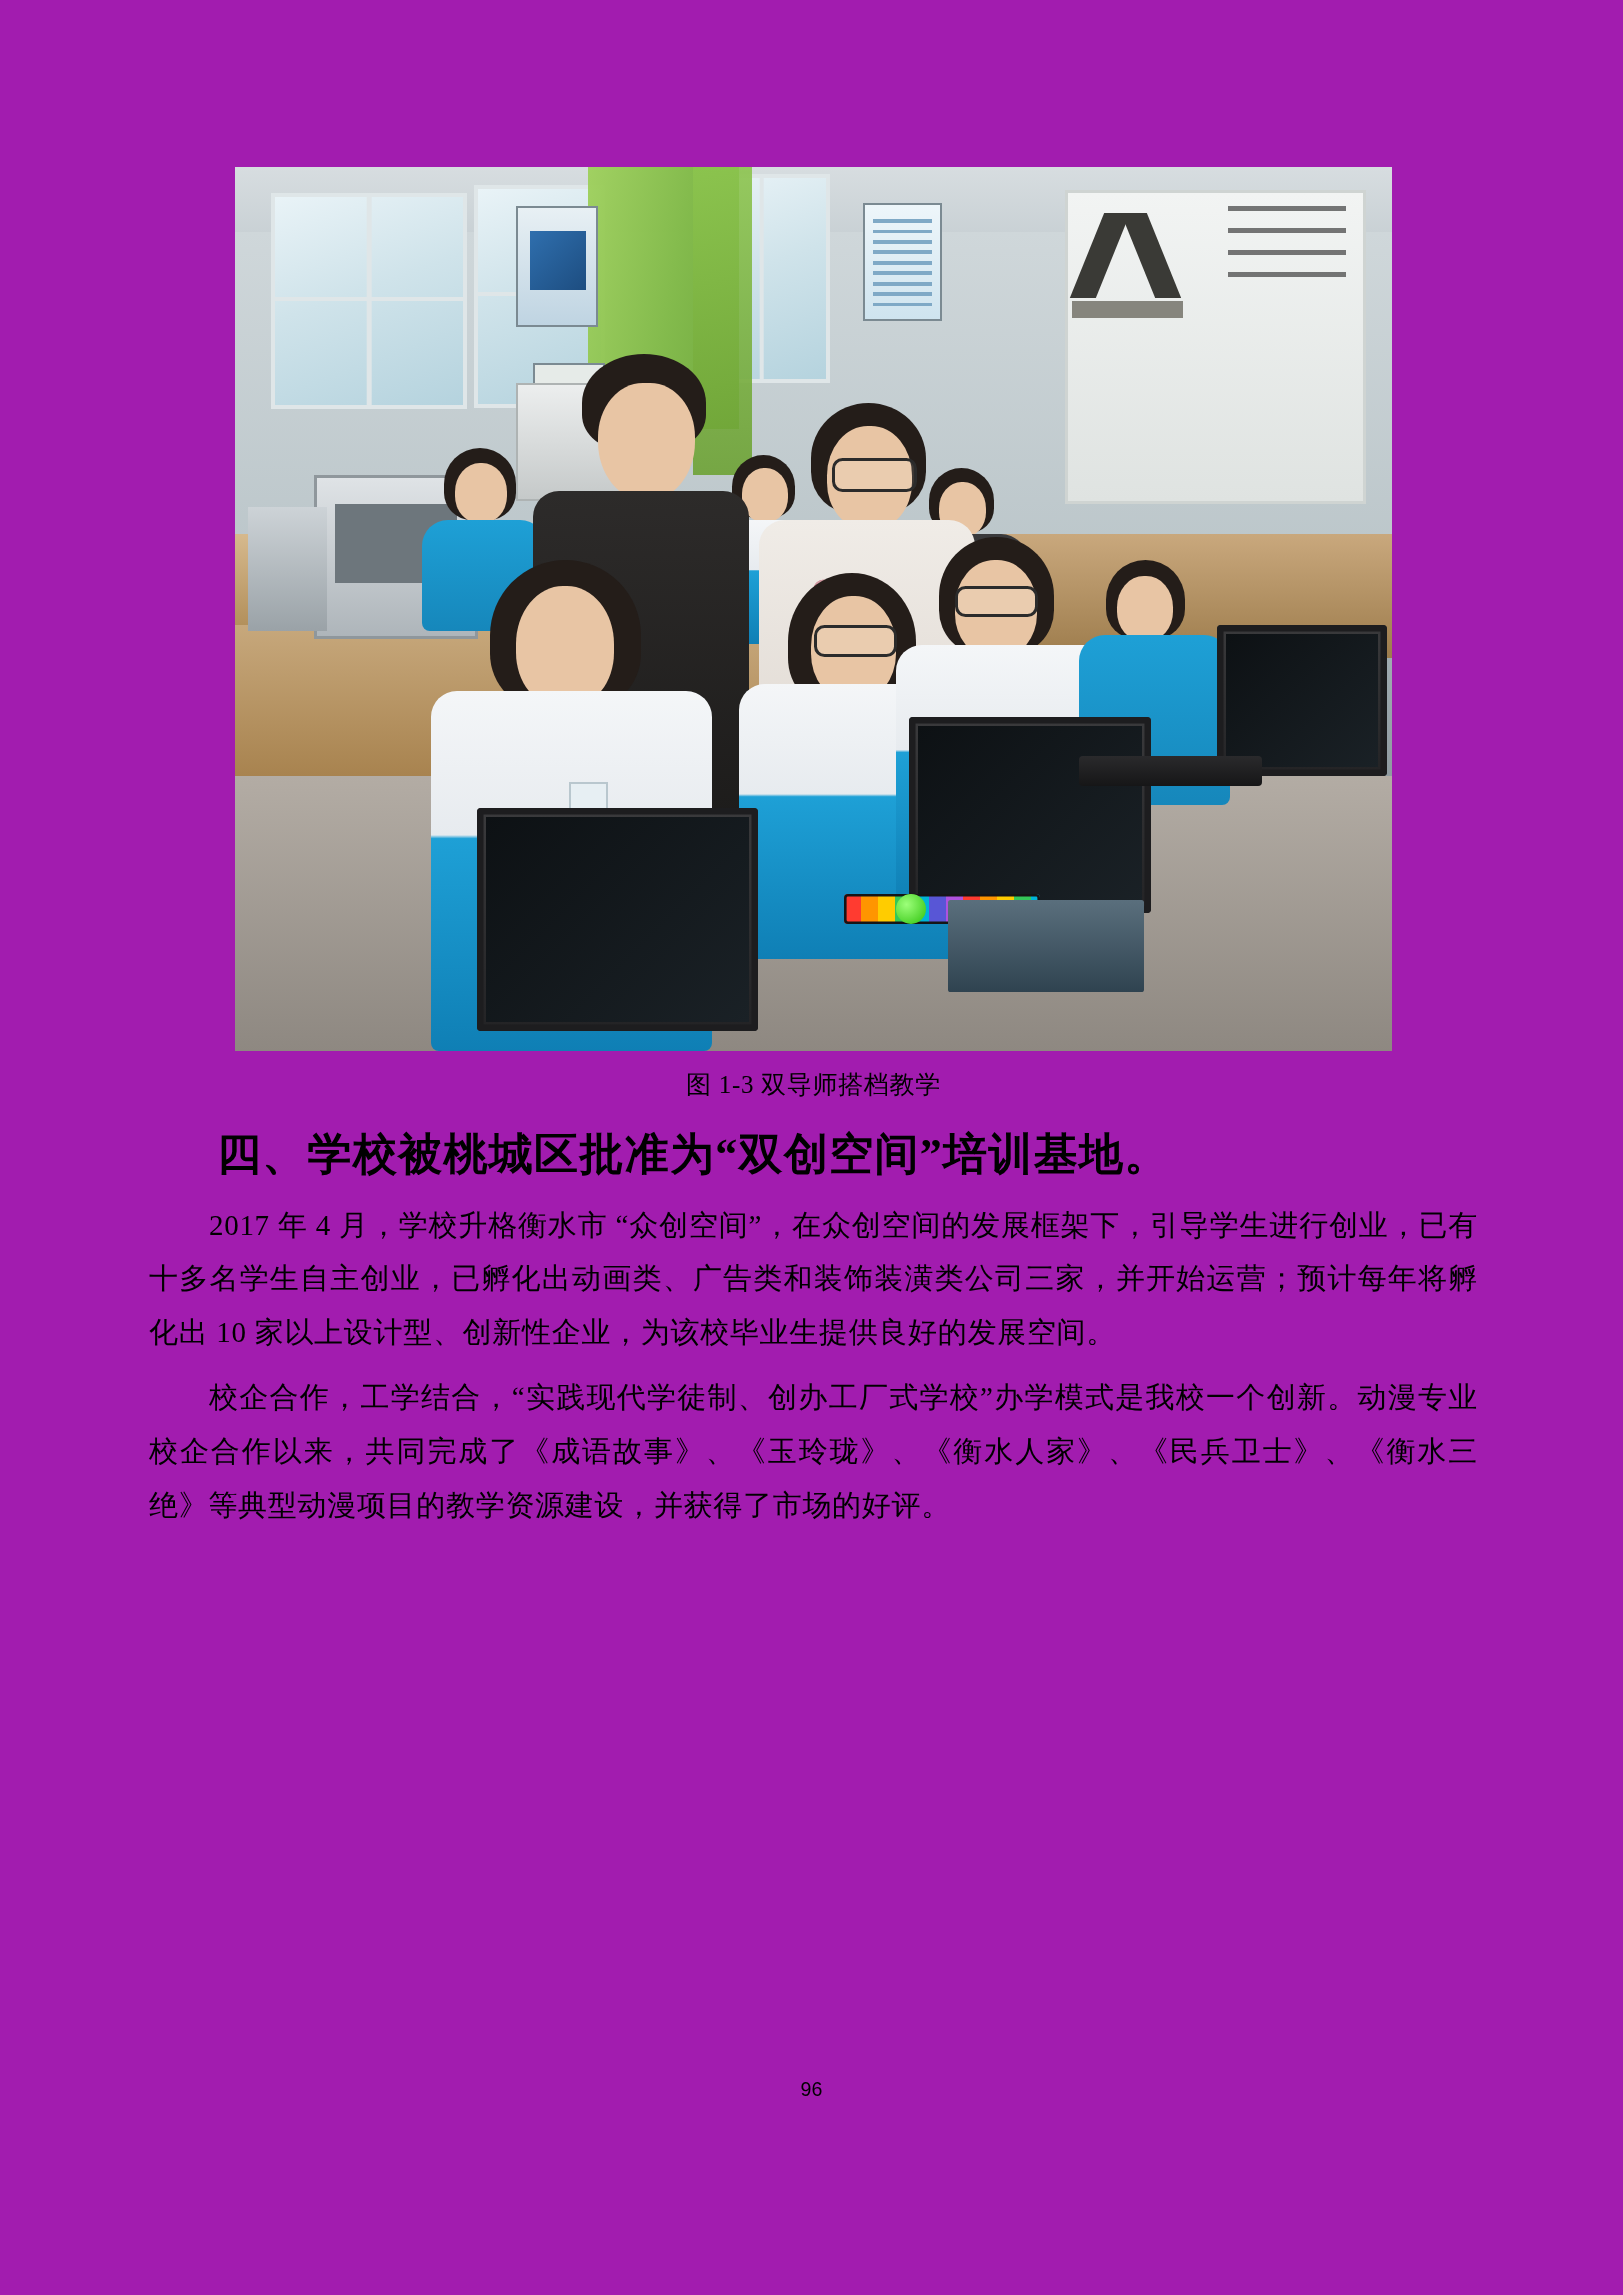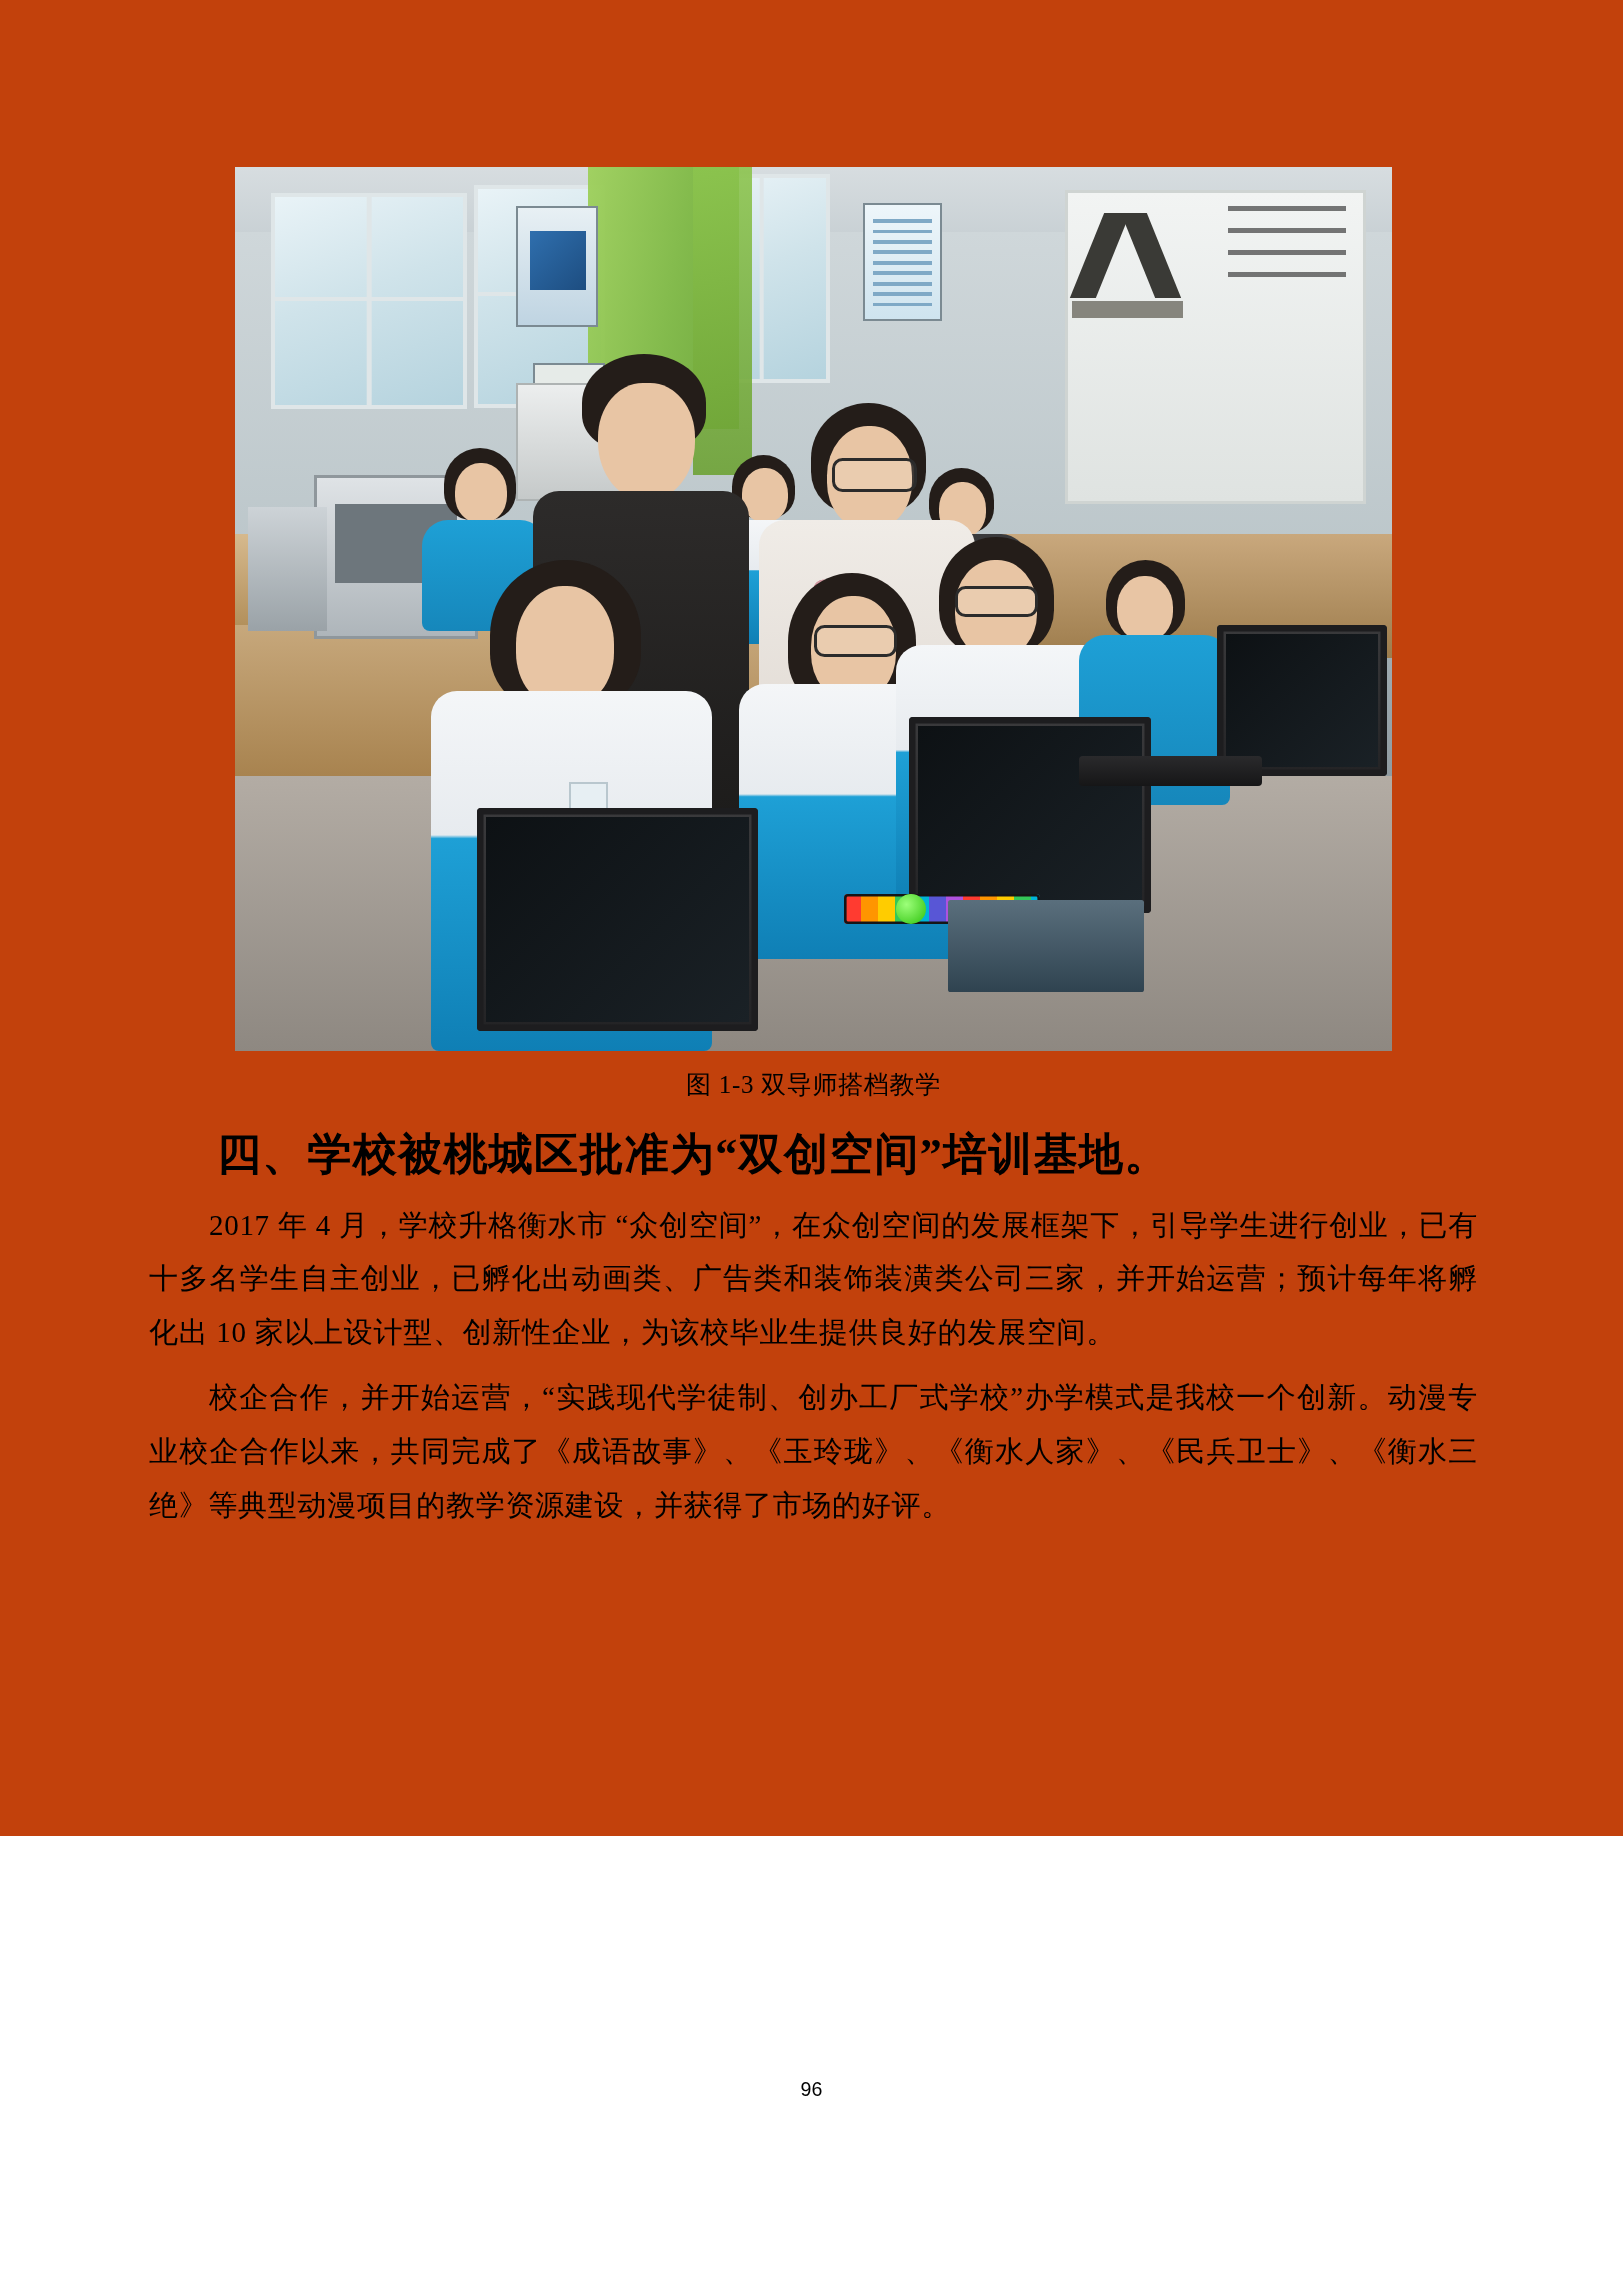--- a/index.html
+++ b/index.html
@@ -12,22 +12,22 @@
     height: 2295px;
     font-family: "Liberation Serif", "DejaVu Serif", serif;
     color: #000000;
     position: relative;
     overflow: hidden;
   }
   .page {
     position: absolute;
     left: 0; top: 0;
     width: 1623px;
-    height: 1836px;
-    background: #c2410c;
+    height: 2295px;
+    background: #a21caf;
   }
   .content {
     position: absolute;
     left: 149px;
     top: 167px;
     width: 1329px;
   }
 
   
   .figure {
@@ -378,18 +378,18 @@
         <div class="tower" style="left:713px; top:733px; width:196px; height:92px;"></div>
         <div class="greendot" style="left:661px; top:727px;"></div>
       </div>
     </div>
 
     <div class="caption">图 1-3 双导师搭档教学</div>
 
     <h2 class="section">四、学校被桃城区批准为“双创空间”培训基地。</h2>
     <p class="para">2017 年 4 月，学校升格衡水市 “众创空间”，在众创空间的发展框架下，引导学生进行创业，已有十多名学生自主创业，已孵化出动画类、广告类和装饰装潢类公司三家，并开始运营；预计每年将孵化出 10 家以上设计型、创新性企业，为该校毕业生提供良好的发展空间。</p>
 
-    <p class="para">校企合作，并开始运营，“实践现代学徒制、创办工厂式学校”办学模式是我校一个创新。动漫专业校企合作以来，共同完成了《成语故事》、《玉玲珑》、《衡水人家》、《民兵卫士》、《衡水三绝》等典型动漫项目的教学资源建设，并获得了市场的好评。</p>
+    <p class="para">校企合作，工学结合，“实践现代学徒制、创办工厂式学校”办学模式是我校一个创新。动漫专业校企合作以来，共同完成了《成语故事》、《玉玲珑》、《衡水人家》、《民兵卫士》、《衡水三绝》等典型动漫项目的教学资源建设，并获得了市场的好评。</p>
   </div>
 
   <div class="pagenum">96</div>
 </div>
 
 
 </body></html>

